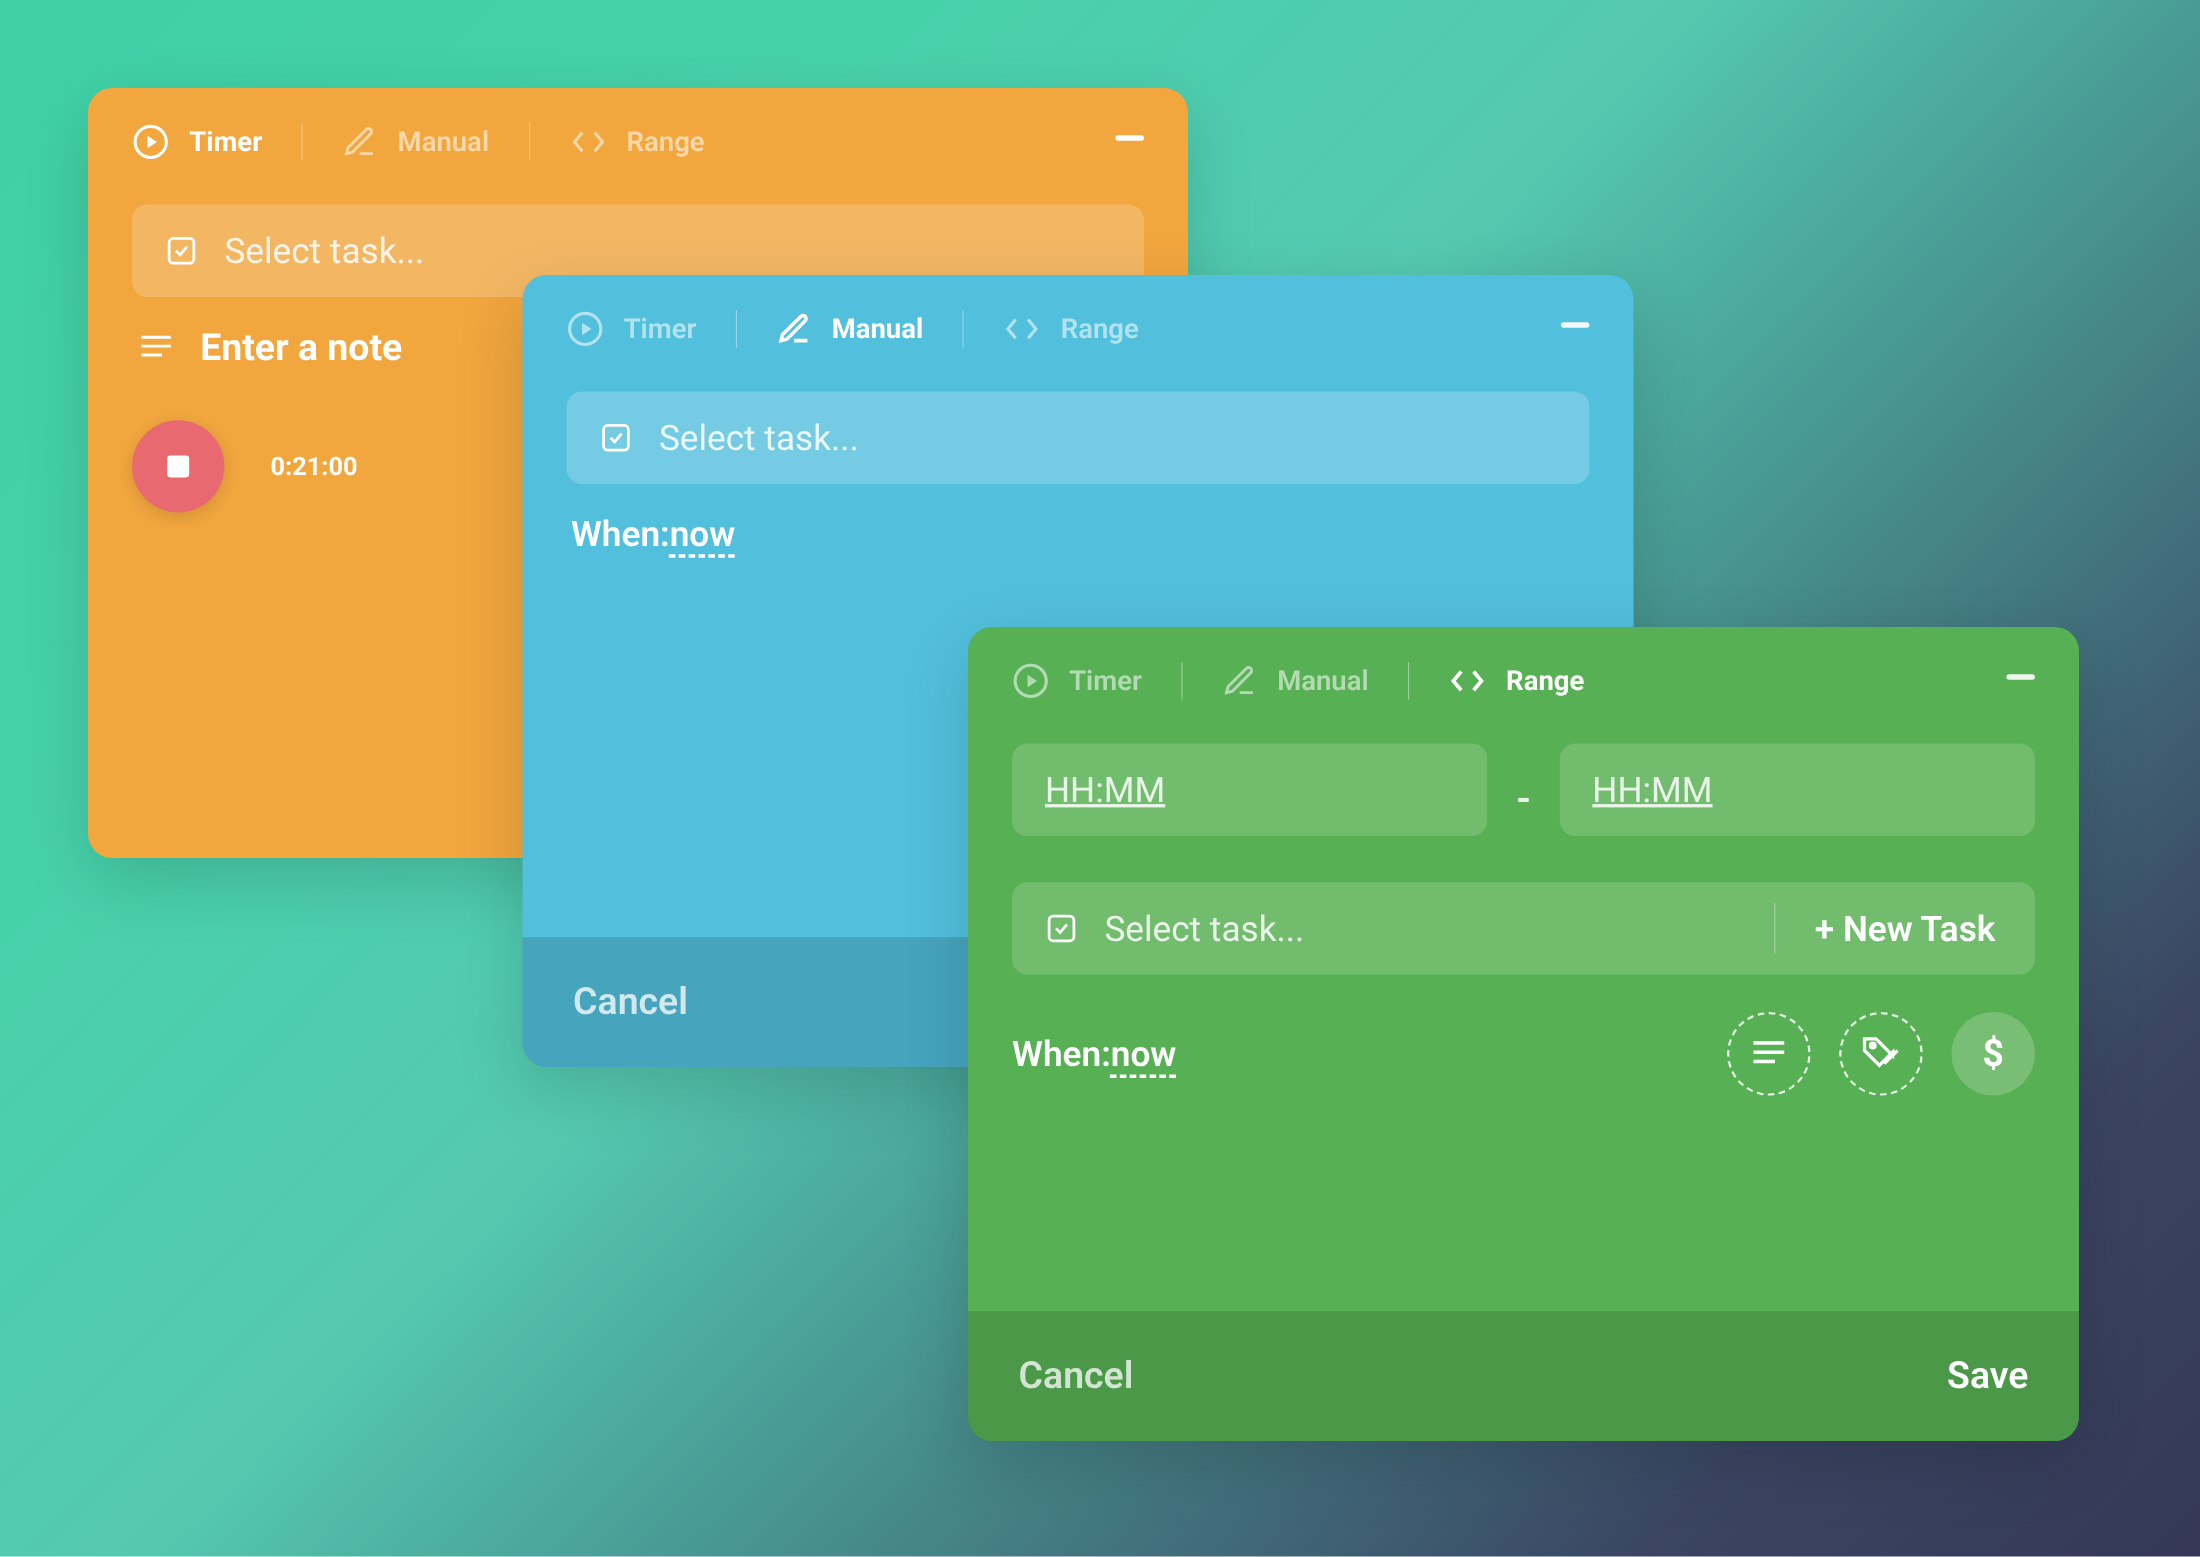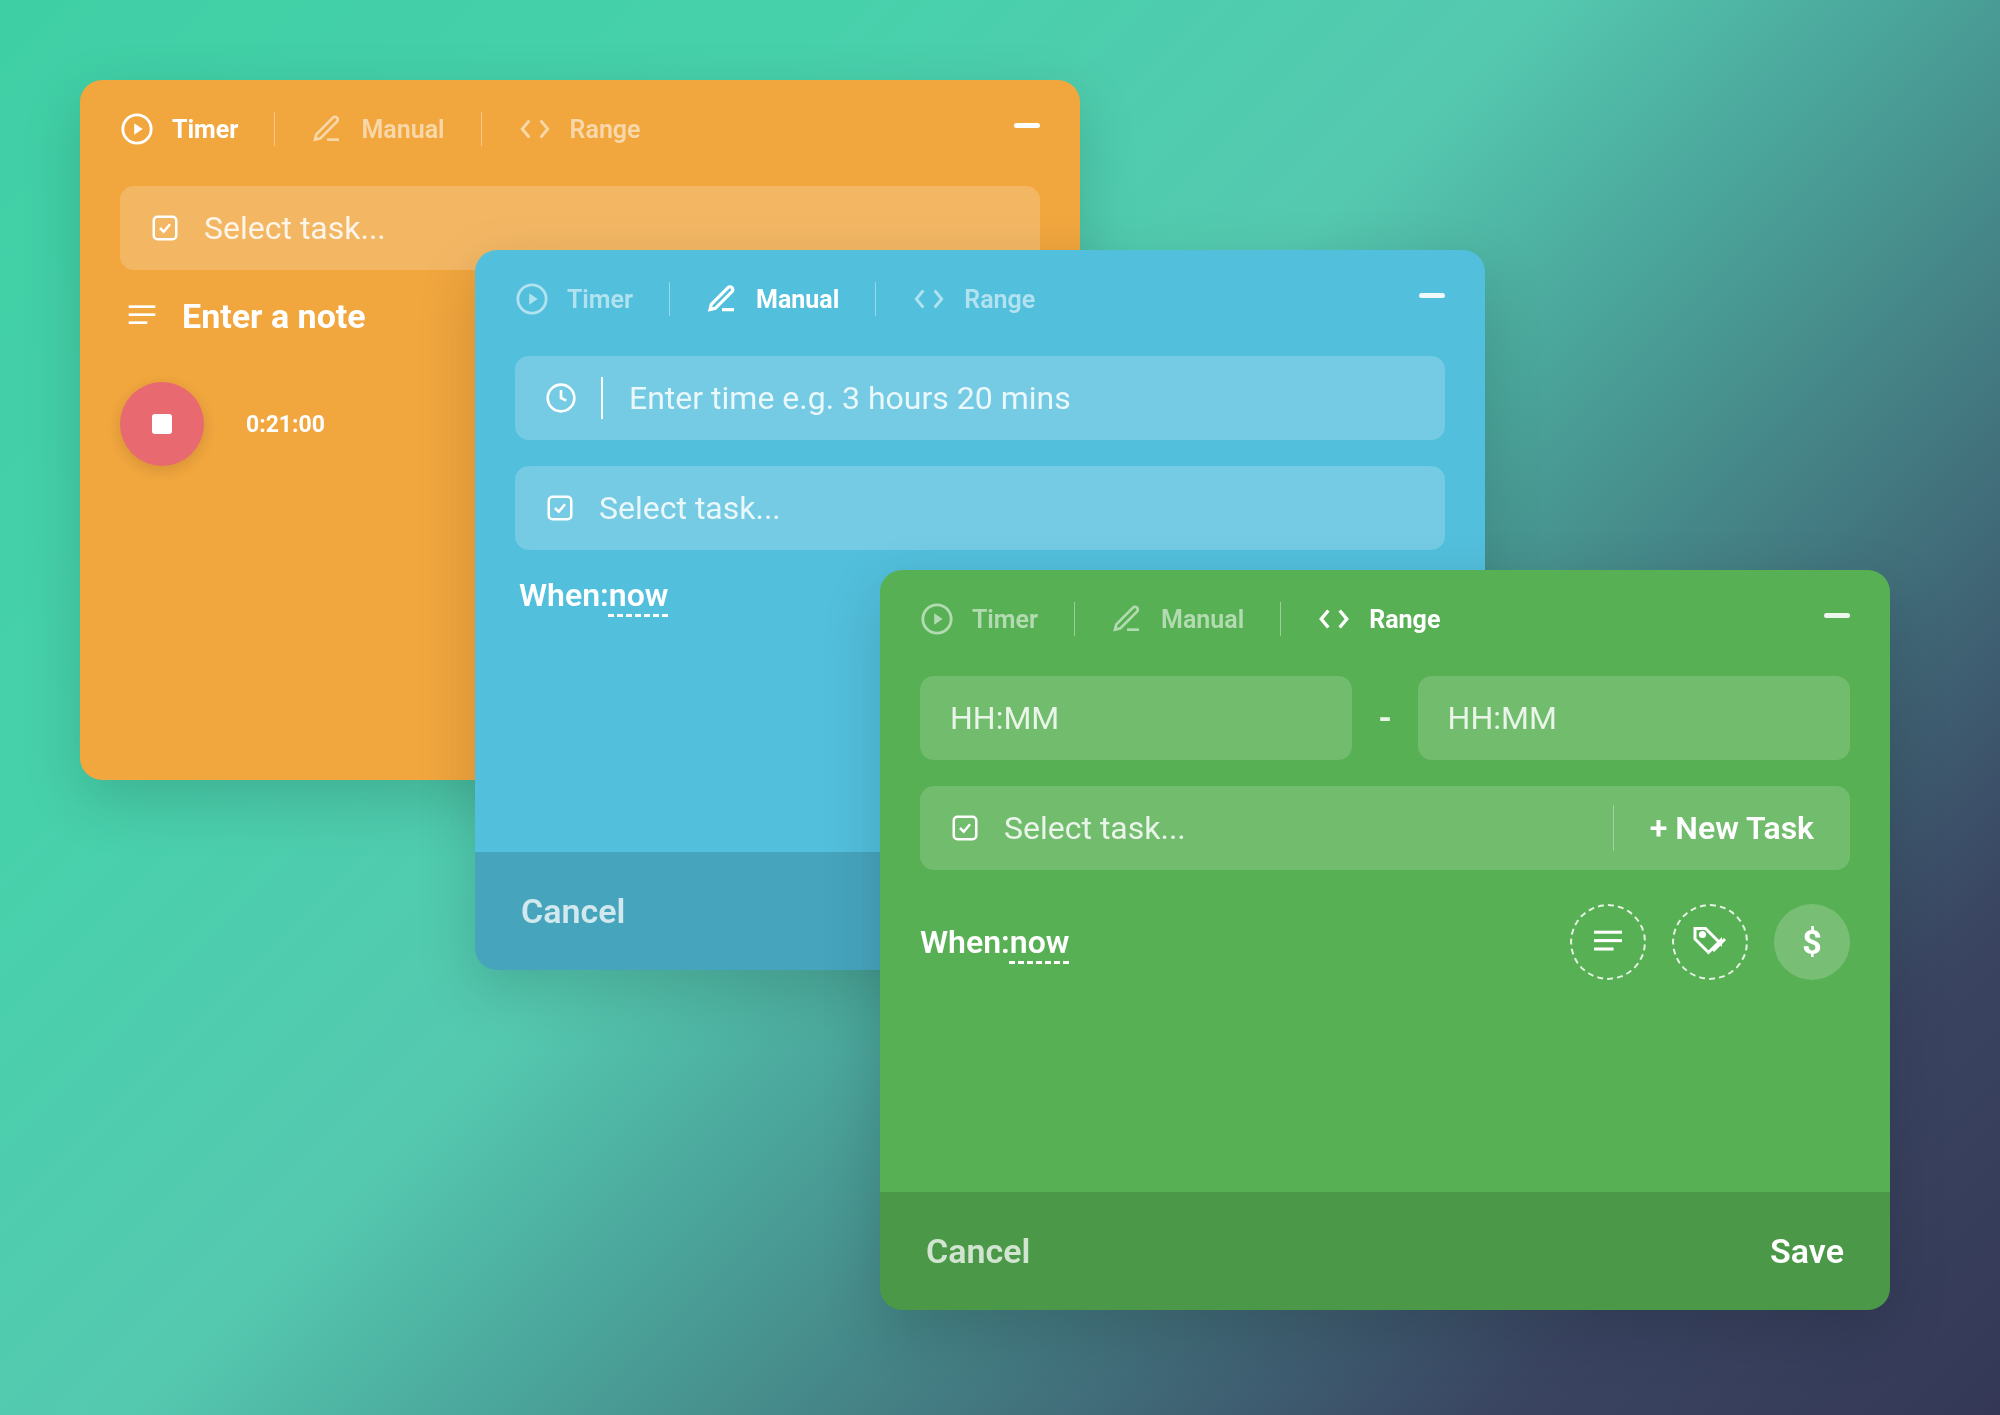--- a/index.html
+++ b/index.html
@@ -145,21 +145,21 @@
   .card-blue .footer { background: rgba(0,0,0,0.14); }
   .card-green .footer { background: rgba(0,0,0,0.13); }
   .footer .cancel { opacity: 0.75; cursor:pointer; }
   .footer .save { cursor:pointer; }
   .range-row {
     display:flex;
     align-items:center;
     gap: 26px;
     margin-bottom: 26px;
   }
-  .range-row .field { margin-bottom:0; flex: 1; }
+  .range-row .field { margin-bottom:16px; flex: 1; text-decoration: underline; }
   .range-dash { font-size: 36px; font-weight:600; opacity:0.85; }
   .task-row {
     display:flex;
     align-items:center;
     background: rgba(255,255,255,0.16);
     border-radius: 14px;
     height: 84px;
     margin-bottom: 30px;
   }
   .task-row .left {
@@ -304,30 +304,20 @@
       <span class="ico">
         <svg width="34" height="30" viewBox="0 0 24 20" fill="none" stroke="#fff" stroke-width="2">
             <path d="M8 4l-5 6 5 6"></path>
             <path d="M16 4l5 6-5 6"></path>
           </svg>
       </span>
       <span>Range</span>
     </div>
   </div>
 
-  <div class="field">
-    <span class="ico">
-      <svg width="32" height="32" viewBox="0 0 24 24" fill="none" stroke="#fff" stroke-width="2">
-          <circle cx="12" cy="12" r="10"></circle>
-          <path d="M12 6v6l4 2"></path>
-        </svg>
-    </span>
-    <span class="cursor-caret"></span>
-    <span>Enter time e.g. 3 hours 20 mins</span>
-  </div>
 
   <div class="field">
     <span class="ico">
       <svg width="30" height="30" viewBox="0 0 24 24" fill="none" stroke="#fff" stroke-width="2">
           <rect x="3" y="3" width="18" height="18" rx="3"></rect>
           <path d="M8 12l3 3 5-6"></path>
         </svg>
     </span>
     <span>Select task...</span>
   </div>

